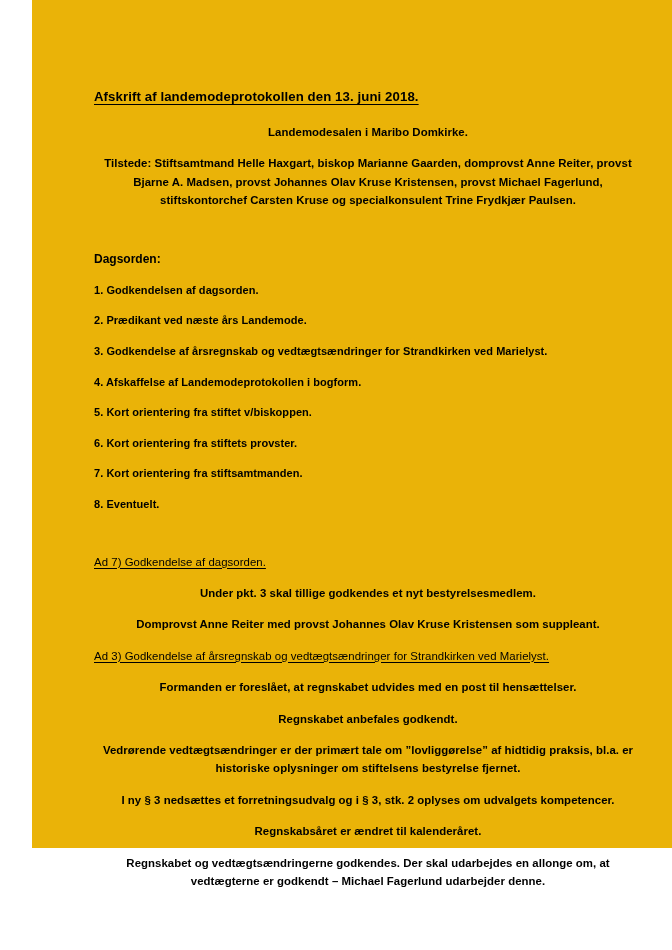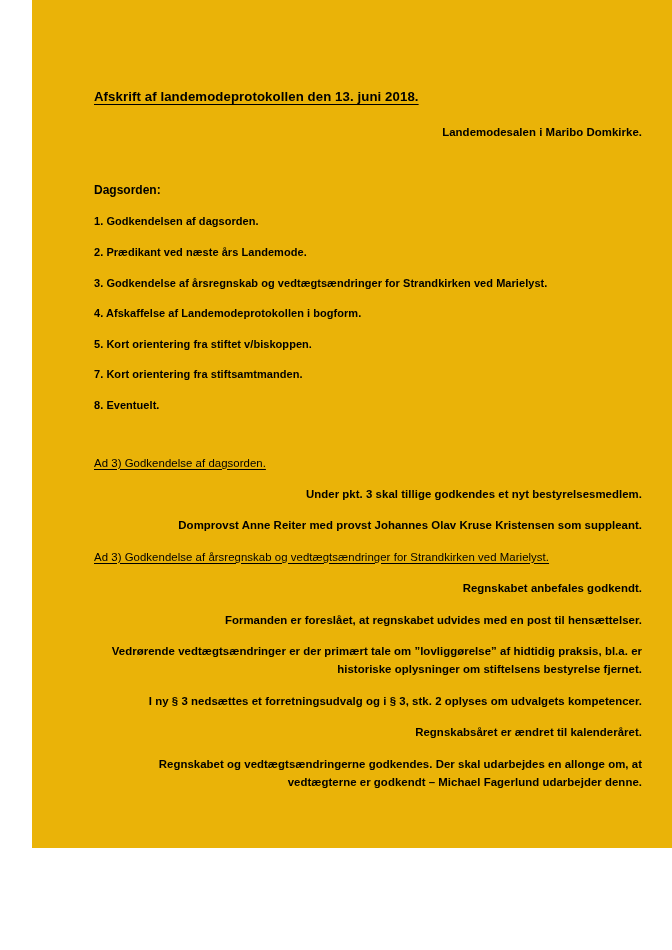--- a/index.html
+++ b/index.html
@@ -39,21 +39,21 @@
     margin: 0 0 17px 0;
     letter-spacing: 0.1px;
   }
 
   p.para {
     font-size: 11.4px;
     line-height: 1.62;
     font-weight: bold;
     margin: 0 0 13px 0;
     letter-spacing: 0.05px;
-    text-align: right;
+    text-align: center;
   }
 
   .label-bold {
     font-size: 12px;
     font-weight: bold;
     line-height: 1.6;
     margin: 0 0 13px 0;
   }
 
   .spacer-block {
@@ -96,50 +96,52 @@
 </head>
 <body>
 
 <div class="page">
   <div class="doc-body">
 
     <h1 class="doc-title">Afskrift af landemodeprotokollen den 13. juni 2018.</h1>
 
     <p class="para">Landemodesalen i Maribo Domkirke.</p>
 
+    <p class="para">Tilstede: Stiftsamtmand Helle Haxgart, biskop Marianne Gaarden, domprovst Anne Reiter, provst Bjarne A. Madsen, provst Johannes Olav Kruse Kristensen, provst Michael Fagerlund, stiftskontorchef Carsten Kruse og specialkonsulent Trine Frydkjær Paulsen.</p>
 
     <div class="spacer-block"></div>
 
     <div class="label-bold">Dagsorden:</div>
 
     <ol class="agenda">
       <li>1. Godkendelsen af dagsorden.</li>
       <li>2. Prædikant ved næste års Landemode.</li>
       <li>3. Godkendelse af årsregnskab og vedtægtsændringer for Strandkirken ved Marielyst.</li>
       <li>4. Afskaffelse af Landemodeprotokollen i bogform.</li>
       <li>5. Kort orientering fra stiftet v/biskoppen.</li>
+      <li>6. Kort orientering fra stiftets provster.</li>
       <li>7. Kort orientering fra stiftsamtmanden.</li>
       <li>8. Eventuelt.</li>
     </ol>
 
     <div class="spacer-block-sm"></div>
 
     <div class="section-group">
-      <span class="ad-heading">Ad 3) Godkendelse af dagsorden.</span>
+      <span class="ad-heading">Ad 7) Godkendelse af dagsorden.</span>
       <p class="para">Under pkt. 3 skal tillige godkendes et nyt bestyrelsesmedlem.</p>
     </div>
 
     <div class="section-group">
       <p class="para">Domprovst Anne Reiter med provst Johannes Olav Kruse Kristensen som suppleant.</p>
     </div>
 
     <div class="section-group">
       <span class="ad-heading">Ad 3) Godkendelse af årsregnskab og vedtægtsændringer for Strandkirken ved Marielyst.</span>
+      <p class="para">Formanden er foreslået, at regnskabet udvides med en post til hensættelser.</p>
       <p class="para">Regnskabet anbefales godkendt.</p>
-      <p class="para">Formanden er foreslået, at regnskabet udvides med en post til hensættelser.</p>
       <p class="para">Vedrørende vedtægtsændringer er der primært tale om ”lovliggørelse” af hidtidig praksis, bl.a. er historiske oplysninger om stiftelsens bestyrelse fjernet.</p>
       <p class="para">I ny § 3 nedsættes et forretningsudvalg og i § 3, stk. 2 oplyses om udvalgets kompetencer.</p>
       <p class="para">Regnskabsåret er ændret til kalenderåret.</p>
       <p class="para">Regnskabet og vedtægtsændringerne godkendes. Der skal udarbejdes en allonge om, at vedtægterne er godkendt – Michael Fagerlund udarbejder denne.</p>
     </div>
 
   </div>
 </div>
 
 </body></html>

